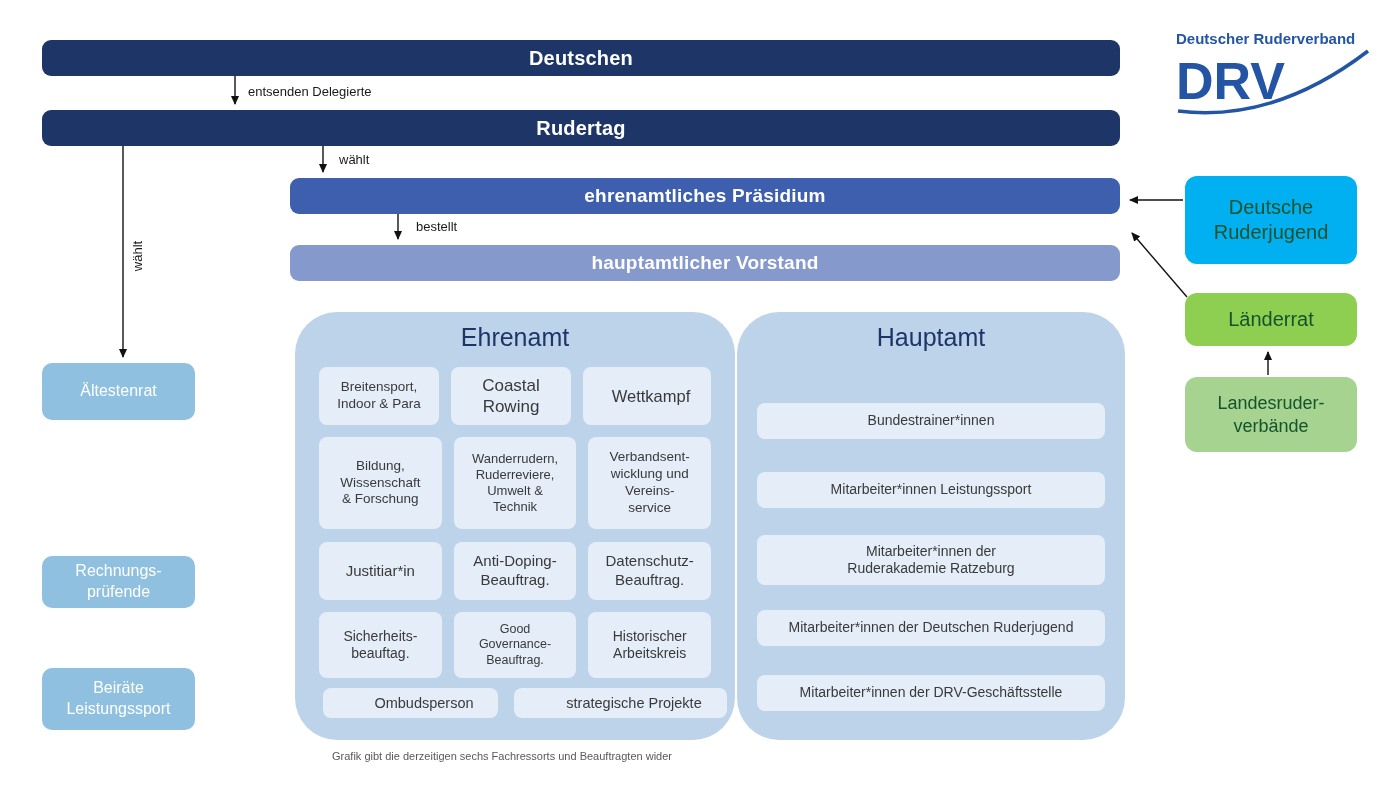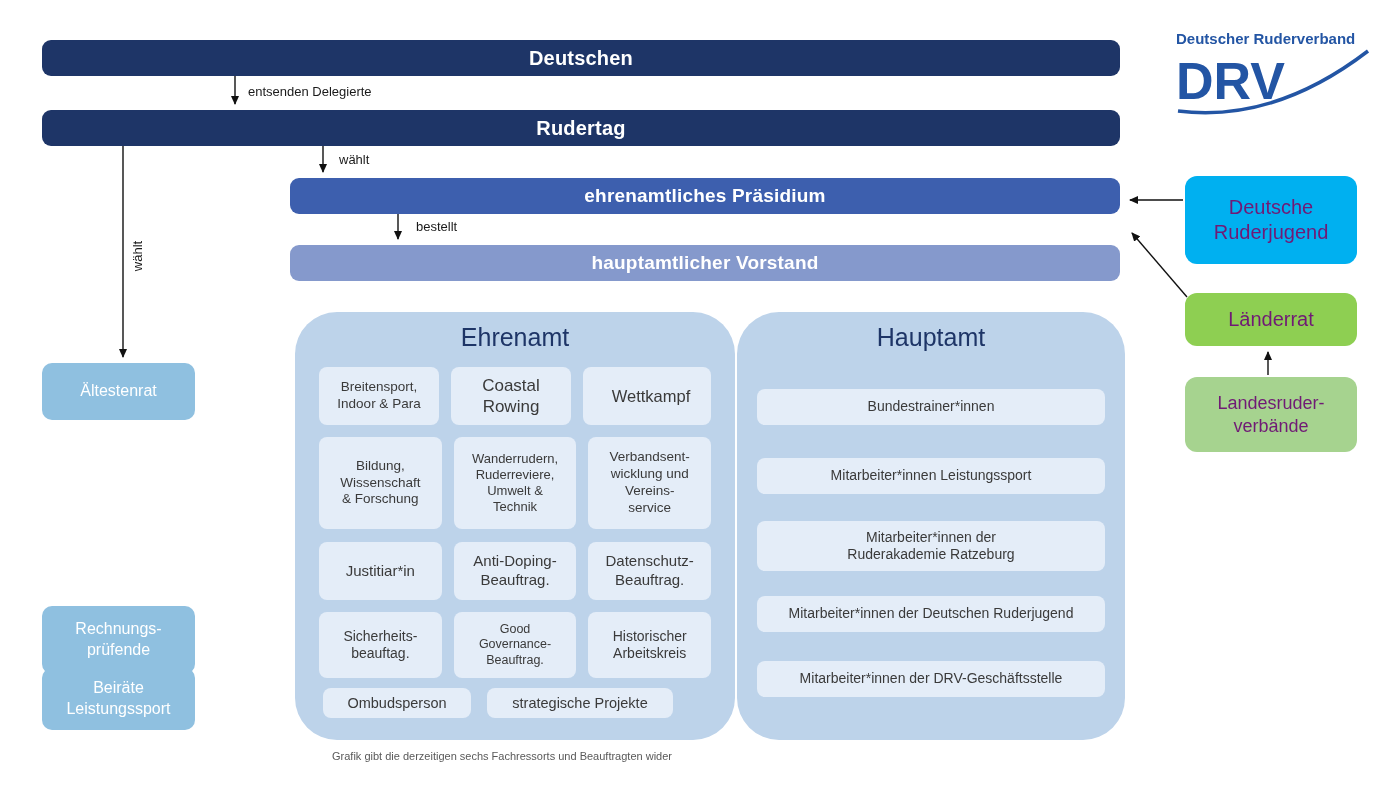--- a/index.html
+++ b/index.html
@@ -32,24 +32,24 @@
           display:flex; align-items:center; justify-content:center; text-align:center;
           white-space:pre-line; line-height:1.25; }
   .fs125 { font-size:12.5px; }
   .fs13  { font-size:13px; }
   .fs135 { font-size:13.5px; }
   .fs14  { font-size:14px; }
   .fs145 { font-size:14.5px; }
   .fs15  { font-size:15px; }
   .fs16  { font-size:16.5px;padding-left:8px; }
   .fs17  { font-size:17px; }
-  .cell-fixed { flex:none; }
+  .cell-fixed { flex:none;padding-left:27px; }
 
   
-  .rbox { position:absolute; left:1185px; width:172px; border-radius:12px; color:#701a75;
+  .rbox { position:absolute; left:1185px; width:172px; border-radius:12px; color:#14532d;
           display:flex; align-items:center; justify-content:center; text-align:center;
           white-space:pre-line; line-height:1.25; }
   .rbox-cyan  { background:var(--cyan,#00b0f0); font-size:20px; }
   .rbox-green { background:var(--green,#8ecf52); font-size:20px; }
   .rbox-green-soft { background:var(--green-soft,#a6d38f); font-size:18px; }
 
   
   .logo { position:absolute; left:1176px; top:30px; width:200px; }
   .logo-org { color:var(--logo-blue,#2355a4); font-weight:bold; font-size:15px; white-space:nowrap; }
 
@@ -67,21 +67,21 @@
   <div class="bar bar-navy" style="left:42px;top:110px;width:1078px;height:36px;">Rudertag</div>
   <div class="bar bar-mid" style="left:290px;top:178px;width:830px;height:36px;">ehrenamtliches Präsidium</div>
   <div class="bar bar-soft" style="left:290px;top:245px;width:830px;height:36px;">hauptamtlicher Vorstand</div>
 
   <div class="alabel" style="left:248px;top:84px;">entsenden Delegierte</div>
   <div class="alabel" style="left:339px;top:152px;">wählt</div>
   <div class="alabel" style="left:416px;top:219px;">bestellt</div>
   <div class="alabel alabel-vert" style="left:137px;top:256px;">wählt</div>
 
   <div class="left-box" style="top:363px;height:57px;">Ältestenrat</div>
-  <div class="left-box" style="top:606px;height:68px;">Rechnungs-
+  <div class="left-box" style="top:556px;height:52px;">Rechnungs-
 prüfende</div>
   <div class="left-box" style="top:668px;height:62px;">Beiräte
 Leistungssport</div>
 
   <div class="panel" style="left:295px;top:312px;width:440px;height:428px;">
     <div class="panel-title">Ehrenamt</div>
     <div class="prow" style="height:58px;margin-top:13px;">
       <div class="cell fs135">Breitensport,
 Indoor &amp; Para</div>
       <div class="cell fs17">Coastal
@@ -118,21 +118,21 @@
 Arbeitskreis</div>
     </div>
     <div class="prow" style="height:30px;margin-top:10px;gap:16px;margin-left:4px;">
       <div class="cell cell-fixed fs145" style="width:148px;">Ombudsperson</div>
       <div class="cell cell-fixed fs145" style="width:186px;">strategische Projekte</div>
     </div>
   </div>
 
   <div class="panel" style="left:737px;top:312px;width:388px;height:428px;padding:8px 20px 0 20px;">
     <div class="panel-title">Hauptamt</div>
-    <div class="prow" style="height:36px;margin-top:35px;">
+    <div class="prow" style="height:36px;margin-top:49px;">
       <div class="cell fs14">Bundestrainer*innen</div>
     </div>
     <div class="prow" style="height:36px;margin-top:33px;">
       <div class="cell fs14">Mitarbeiter*innen Leistungssport</div>
     </div>
     <div class="prow" style="height:50px;margin-top:27px;">
       <div class="cell fs14">Mitarbeiter*innen der
 Ruderakademie Ratzeburg</div>
     </div>
     <div class="prow" style="height:36px;margin-top:25px;">

